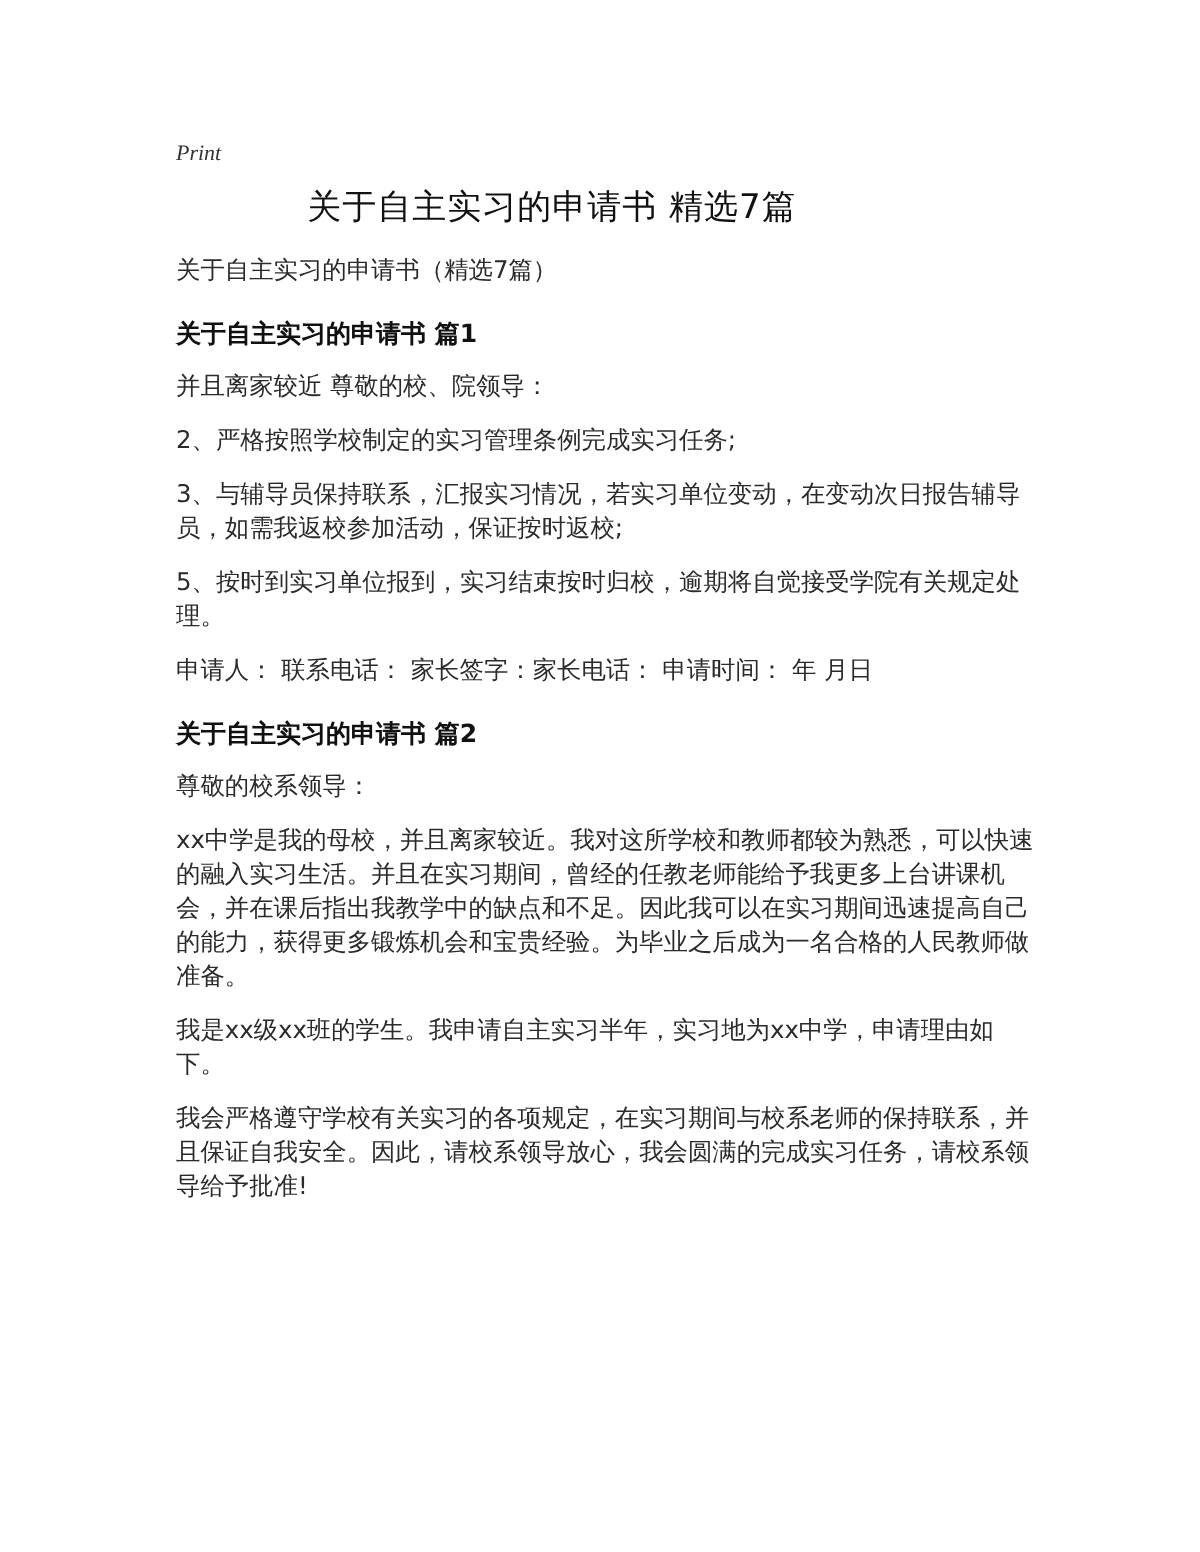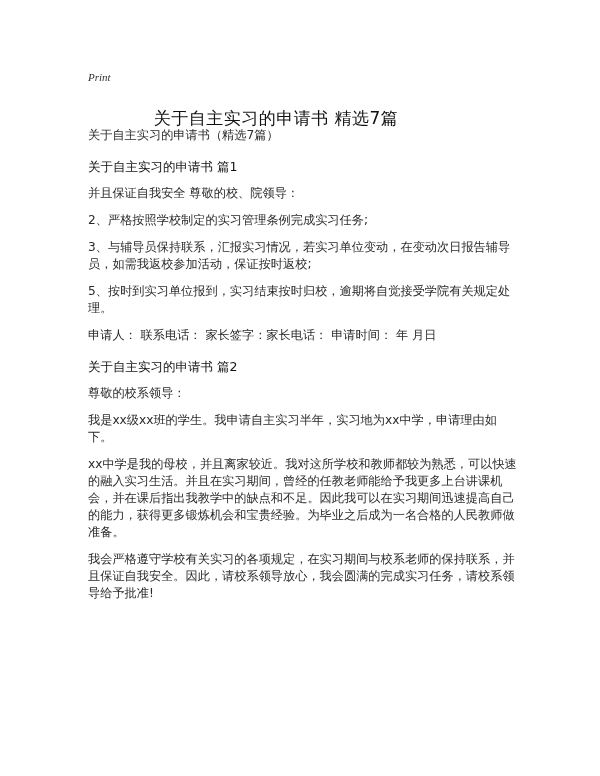--- a/index.html
+++ b/index.html
@@ -28,62 +28,62 @@
       top: 71px;
       font-family: "Liberation Serif", serif;
       font-size: 11px;
       color: #333333;
       font-style: italic;
     }
     .doc-title {
       position: absolute;
       left: 0;
       width: 552px;
-      top: 107px;
+      top: 92px;
       text-align: center;
       font-size: 17px;
       color: #111111;
       letter-spacing: 0.5px;
     }
     .content {
       position: absolute;
       left: 88px;
       top: 127px;
       width: 430px;
     }
     .p {
       font-size: 12.2px;
       line-height: 17px;
       margin: 0 0 10px 0;
       color: #2a2a2a;
     }
     .h {
       font-size: 12.5px;
       line-height: 17px;
-      font-weight: normal;
+      font-weight: bold;
       margin: 14px 0 10px 0;
       color: #111111;
     }
   </style>
 </head>
 <body>
 
 <div class="page">
   <div class="print-label">Print</div>
   <div class="doc-title">关于自主实习的申请书 精选7篇</div>
 
   <div class="content">
     <p class="p">关于自主实习的申请书（精选7篇）</p>
 
     <p class="h">关于自主实习的申请书 篇1</p>
-    <p class="p">并且保证自我安全 尊敬的校、院领导：</p>
+    <p class="p">并且离家较近 尊敬的校、院领导：</p>
     <p class="p">2、严格按照学校制定的实习管理条例完成实习任务;</p>
     <p class="p">3、与辅导员保持联系，汇报实习情况，若实习单位变动，在变动次日报告辅导员，如需我返校参加活动，保证按时返校;</p>
     <p class="p">5、按时到实习单位报到，实习结束按时归校，逾期将自觉接受学院有关规定处理。</p>
     <p class="p">申请人： 联系电话： 家长签字：家长电话： 申请时间： 年 月日</p>
 
     <p class="h">关于自主实习的申请书 篇2</p>
     <p class="p">尊敬的校系领导：</p>
+    <p class="p">xx中学是我的母校，并且离家较近。我对这所学校和教师都较为熟悉，可以快速的融入实习生活。并且在实习期间，曾经的任教老师能给予我更多上台讲课机会，并在课后指出我教学中的缺点和不足。因此我可以在实习期间迅速提高自己的能力，获得更多锻炼机会和宝贵经验。为毕业之后成为一名合格的人民教师做准备。</p>
     <p class="p">我是xx级xx班的学生。我申请自主实习半年，实习地为xx中学，申请理由如下。</p>
-    <p class="p">xx中学是我的母校，并且离家较近。我对这所学校和教师都较为熟悉，可以快速的融入实习生活。并且在实习期间，曾经的任教老师能给予我更多上台讲课机会，并在课后指出我教学中的缺点和不足。因此我可以在实习期间迅速提高自己的能力，获得更多锻炼机会和宝贵经验。为毕业之后成为一名合格的人民教师做准备。</p>
     <p class="p">我会严格遵守学校有关实习的各项规定，在实习期间与校系老师的保持联系，并且保证自我安全。因此，请校系领导放心，我会圆满的完成实习任务，请校系领导给予批准!</p>
   </div>
 </div>
 
 </body></html>

